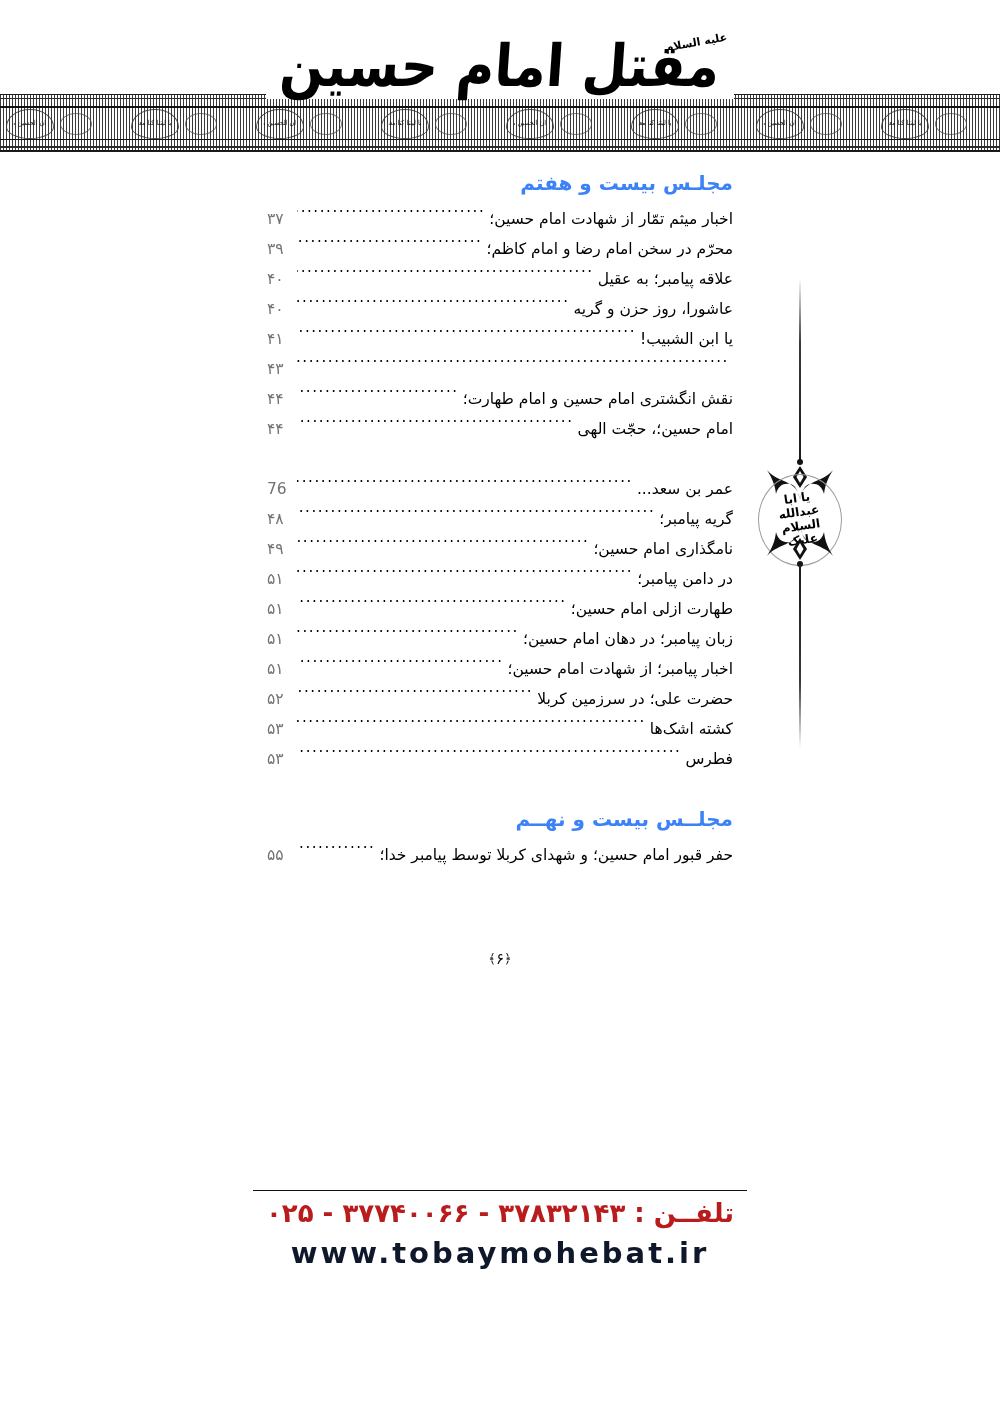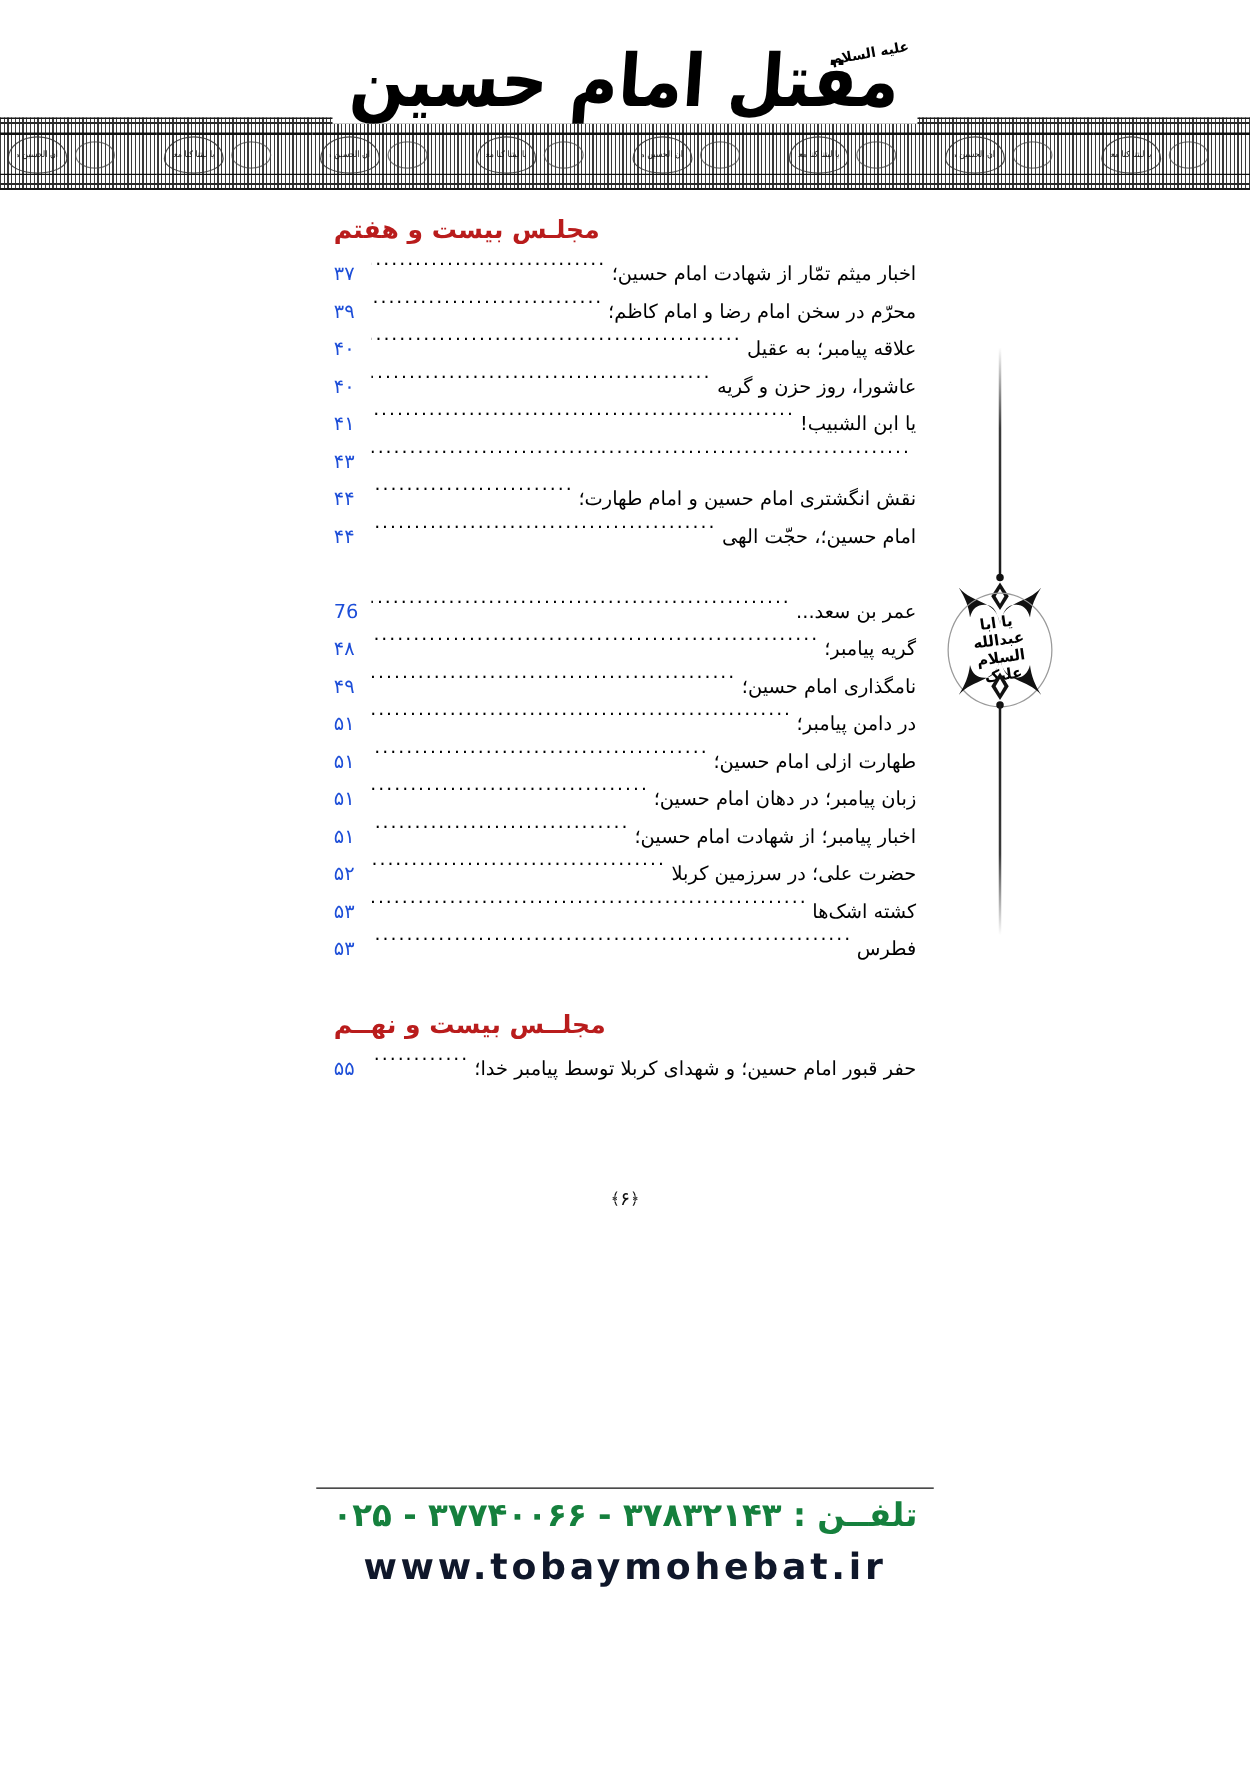--- a/index.html
+++ b/index.html
@@ -162,25 +162,25 @@
     width: 466px;
   }
 
   .section {
     margin: 0;
   }
   .section + .section {
     margin-top: 30px;
   }
   .section-heading {
-    text-align: left;
+    text-align: right;
     font-family: "DejaVu Sans", "Liberation Sans", sans-serif;
     font-size: 20px;
     font-weight: bold;
-    color: #b91c1c;
+    color: #3b82f6;
     letter-spacing: 0px;
     margin: 0 0 6px 0;
     padding: 0;
     line-height: 1.5;
     white-space: nowrap;
   }
 
   .toc-list {
     list-style: none;
     margin: 0;
@@ -221,21 +221,21 @@
     color: #000;
     white-space: nowrap;
     overflow: hidden;
     display: block;
   }
   .toc-page {
     flex: 0 0 auto;
     direction: ltr;
     unicode-bidi: isolate;
     font-size: 15.5px;
-    color: #1d4ed8;
+    color: #737373;
     min-width: 26px;
     text-align: left;
   }
 
   
   #folio {
     position: absolute;
     top: 950px;
     left: 0;
     width: 1000px;
@@ -324,21 +324,21 @@
   #footer-rule {
     width: 494px;
     height: 1.3px;
     background: #111;
     margin: 0 auto 6px auto;
   }
   #phone-line {
     font-family: "DejaVu Sans", "Liberation Sans", sans-serif;
     font-size: 26px;
     font-weight: bold;
-    color: #15803d;
+    color: #b91c1c;
     letter-spacing: 1px;
     direction: rtl;
     line-height: 1.25;
     white-space: nowrap;
   }
   #phone-line .num {
     direction: ltr;
     unicode-bidi: isolate;
     display: inline-block;
   }

